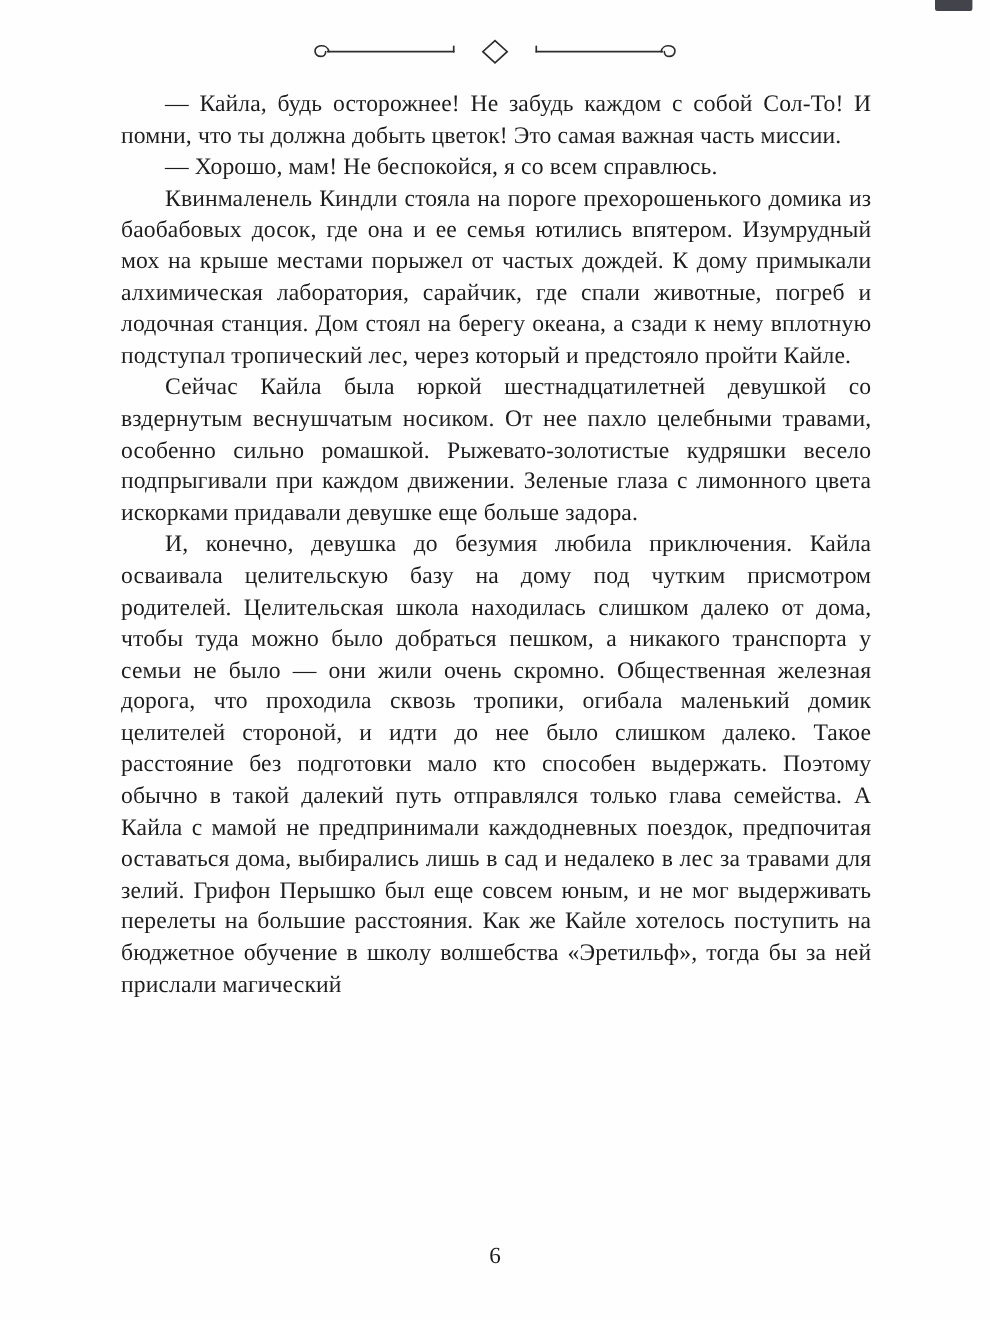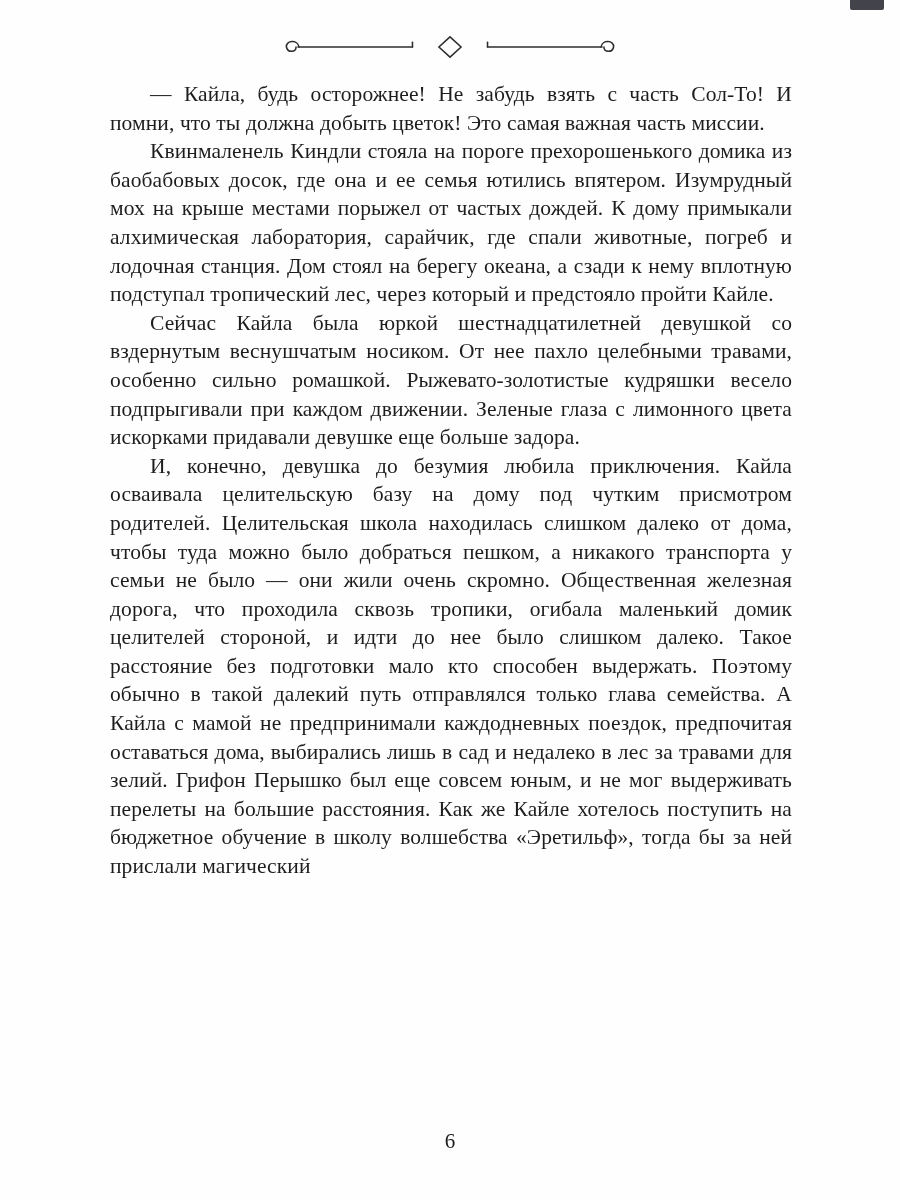--- a/index.html
+++ b/index.html
@@ -82,21 +82,22 @@
       <path d="M185,4.5 L196.5,15 L185,25.5 L173.5,15 Z"></path>
 
       <path d="M224,15 v-5"></path>
       <path d="M224,15 H343"></path>
 
       <path d="M342,15 c1,-8 14,-7 13,0 c-1,6 -10,6 -10,0"></path>
     </svg>
   </div>
 
   <div class="text-block">
-    <p class="para" lang="ru">— Кайла, будь осторожнее! Не забудь взять с часть Сол-То! И помни, что ты должна добыть цветок! Это самая важная часть миссии.</p>
+    <p class="para" lang="ru">— Кайла, будь осторожнее! Не забудь каждом с собой Сол-То! И помни, что ты должна добыть цветок! Это самая важная часть миссии.</p>
+    <p class="para" lang="ru">— Хорошо, мам! Не беспокойся, я со всем справлюсь.</p>
     <p class="para" lang="ru">Квинмаленель Киндли стояла на пороге прехорошенького домика из баобабовых досок, где она и ее семья ютились впятером. Изумрудный мох на крыше местами порыжел от частых дождей. К дому примыкали алхимическая лаборатория, сарайчик, где спали животные, погреб и лодочная станция. Дом стоял на берегу океана, а сзади к нему вплотную подступал тропический лес, через который и предстояло пройти Кайле.</p>
     <p class="para" lang="ru">Сейчас Кайла была юркой шестнадцатилетней девушкой со вздернутым веснушчатым носиком. От нее пахло целебными травами, особенно сильно ромашкой. Рыжевато-золотистые кудряшки весело подпрыгивали при каждом движении. Зеленые глаза с лимонного цвета искорками придавали девушке еще больше задора.</p>
     <p class="para" lang="ru">И, конечно, девушка до безумия любила приключения. Кайла осваивала целительскую базу на дому под чутким присмотром родителей. Целительская школа находилась слишком далеко от дома, чтобы туда можно было добраться пешком, а никакого транспорта у семьи не было — они жили очень скромно. Общественная железная дорога, что проходила сквозь тропики, огибала маленький домик целителей стороной, и идти до нее было слишком далеко. Такое расстояние без подготовки мало кто способен выдержать. Поэтому обычно в такой далекий путь отправлялся только глава семейства. А Кайла с мамой не предпринимали каждодневных поездок, предпочитая оставаться дома, выбирались лишь в сад и недалеко в лес за травами для зелий. Грифон Перышко был еще совсем юным, и не мог выдерживать перелеты на большие расстояния. Как же Кайле хотелось поступить на бюджетное обучение в школу волшебства «Эретильф», тогда бы за ней прислали магический</p>
   </div>
 
   <div class="page-number">6</div>
 
 </div>
 
 </body></html>

